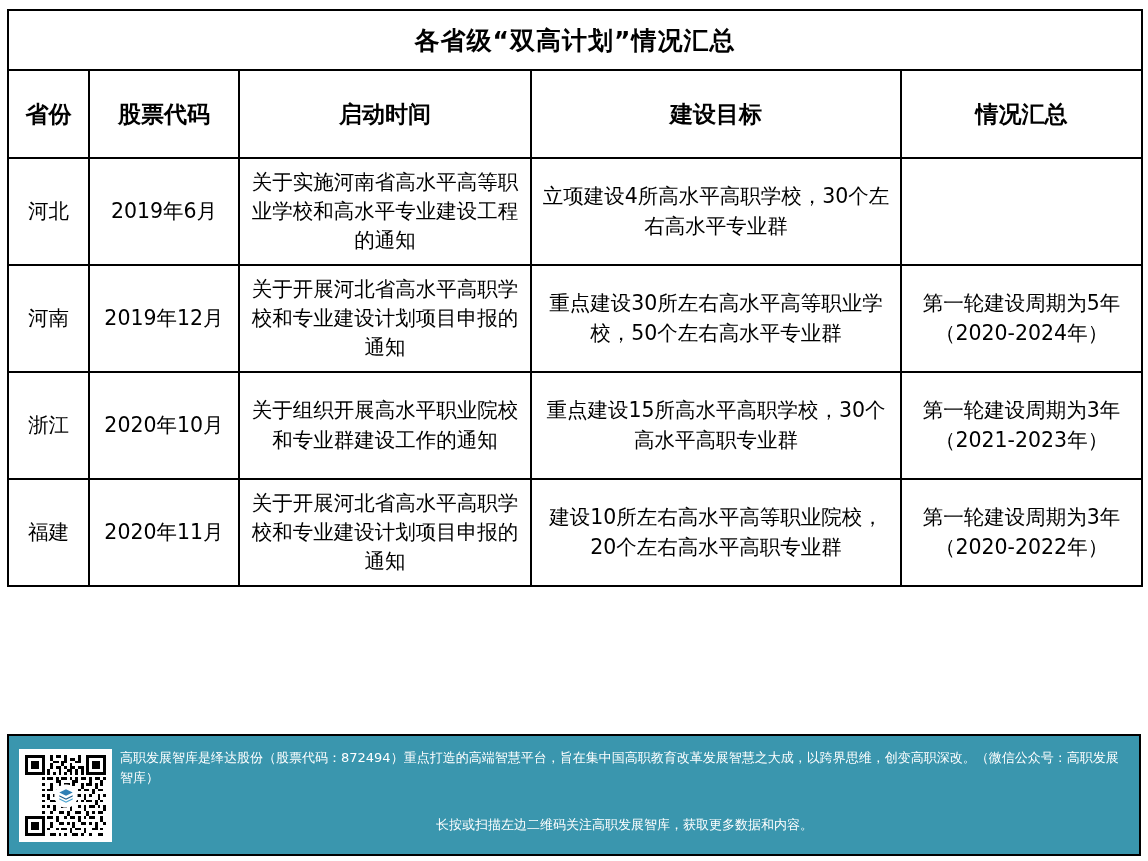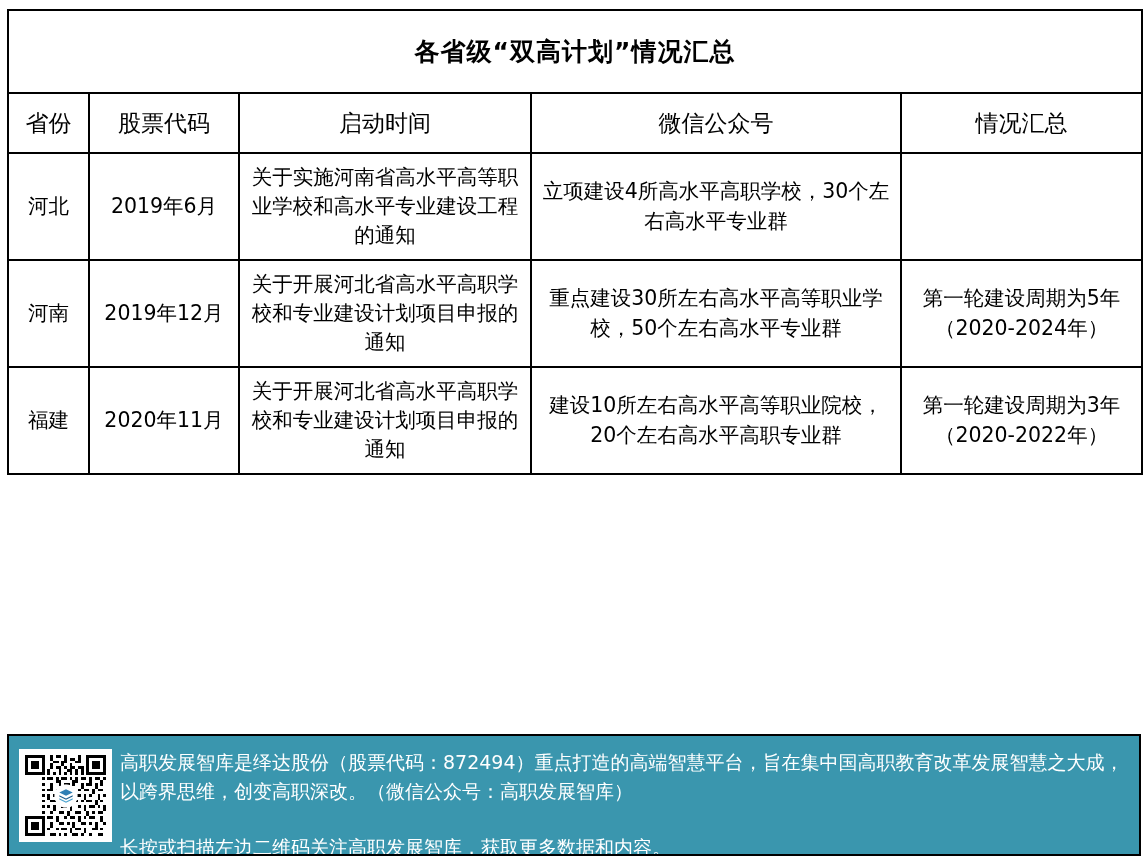--- a/index.html
+++ b/index.html
@@ -49,31 +49,31 @@
   }
 
   
   col.c-province { width: 81px; }
   col.c-start    { width: 150px; }
   col.c-doc      { width: 292px; }
   col.c-goal     { width: 370px; }
   col.c-cycle    { width: 241px; }
 
   .title-row td {
-    height: 83px;
+    height: 60px;
     font-size: 25px;
     font-weight: bold;
     letter-spacing: 1px;
     border-radius: 14px;
   }
 
   .head-row td {
-    height: 60px;
+    height: 88px;
     font-size: 23px;
-    font-weight: normal;
+    font-weight: bold;
   }
 
   .data-row td {
     height: 107px;
     font-size: 20.5px;
     font-weight: normal;
     line-height: 1.42;
   }
 
   .data-row td.province,
@@ -125,33 +125,34 @@
     height: 23px;
     background: #ffffff;
     border-radius: 50%;
     display: block;
   }
 
   .footer-text {
     flex: 1 1 auto;
     padding: 12px 10px 0 8px;
     color: #ffffff;
-    font-size: 19px;
+    font-size: 13px;
     line-height: 1.52;
     box-sizing: border-box;
   }
 
   .footer-para {
     margin: 0;
     color: #ffffff;
   }
 
   .footer-note {
     margin: 27px 0 0 0;
     color: #ffffff;
+    text-align: center;
   }
 </style>
 </head>
 <body>
 
 <div id="page">
 
   <div class="table-wrap">
     <table class="summary">
       <colgroup>
@@ -163,41 +164,48 @@
       </colgroup>
       <tbody>
         <tr class="title-row">
           <td colspan="5">各省级“双高计划”情况汇总</td>
         </tr>
 
         <tr class="head-row">
           <td>省份</td>
           <td>股票代码</td>
           <td>启动时间</td>
-          <td>微信公众号</td>
+          <td>建设目标</td>
           <td>情况汇总</td>
         </tr>
 
         <tr class="data-row">
           <td class="province">河北</td>
           <td class="start">2019年6月</td>
           <td class="doc">关于实施河南省高水平高等职业学校和高水平专业建设工程的通知</td>
           <td class="goal">立项建设4所高水平高职学校，30个左右高水平专业群</td>
           <td class="cycle"></td>
         </tr>
 
 
         <tr class="data-row">
           <td class="province">河南</td>
           <td class="start">2019年12月</td>
           <td class="doc">关于开展河北省高水平高职学校和专业建设计划项目申报的通知</td>
           <td class="goal">重点建设30所左右高水平高等职业学校，50个左右高水平专业群</td>
           <td class="cycle">第一轮建设周期为5年（2020-2024年）</td>
         </tr>
 
+        <tr class="data-row">
+          <td class="province">浙江</td>
+          <td class="start">2020年10月</td>
+          <td class="doc">关于组织开展高水平职业院校和专业群建设工作的通知</td>
+          <td class="goal">重点建设15所高水平高职学校，30个高水平高职专业群</td>
+          <td class="cycle">第一轮建设周期为3年（2021-2023年）</td>
+        </tr>
 
         <tr class="data-row">
           <td class="province">福建</td>
           <td class="start">2020年11月</td>
           <td class="doc">关于开展河北省高水平高职学校和专业建设计划项目申报的通知</td>
           <td class="goal">建设10所左右高水平高等职业院校，20个左右高水平高职专业群</td>
           <td class="cycle">第一轮建设周期为3年（2020-2022年）</td>
         </tr>
       </tbody>
     </table>

